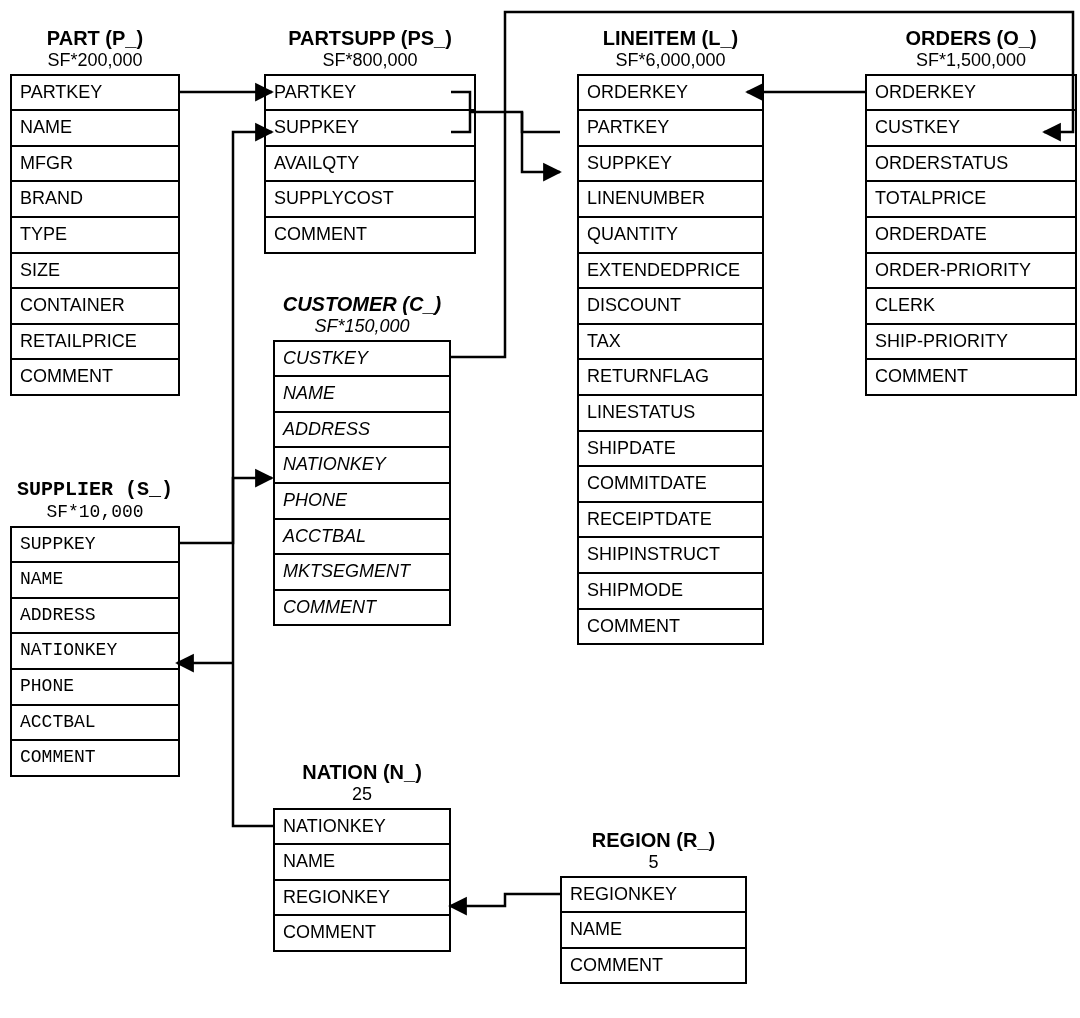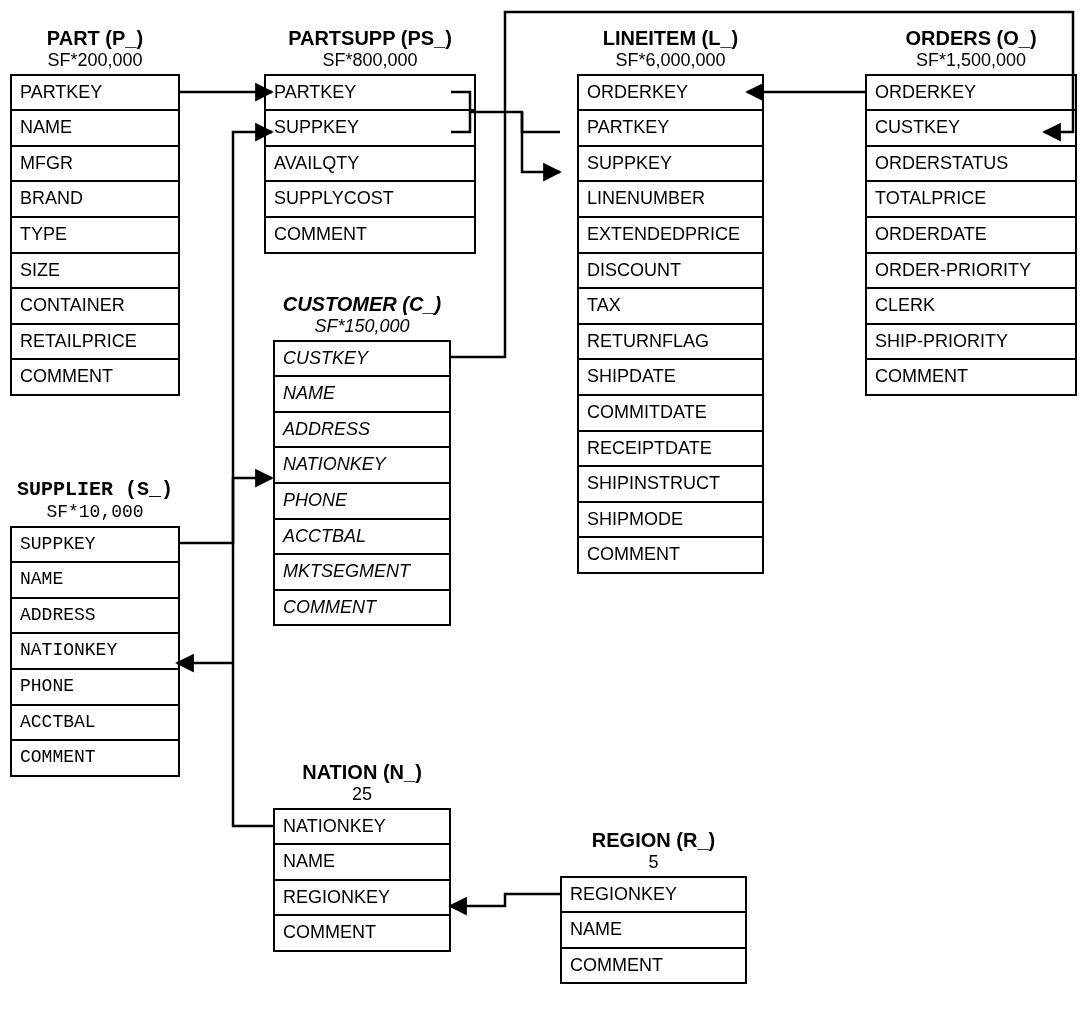--- a/index.html
+++ b/index.html
@@ -157,24 +157,26 @@
   </div>
 
   <div class="table" style="left:560px; top:26px; width:187px;margin-left:17px;">
     <div class="table-title">LINEITEM (L_)</div>
     <div class="table-subtitle">SF*6,000,000</div>
     <div class="cols">
       <div class="col">ORDERKEY</div>
       <div class="col">PARTKEY</div>
       <div class="col">SUPPKEY</div>
       <div class="col">LINENUMBER</div>
+      <div class="col">QUANTITY</div>
       <div class="col">EXTENDEDPRICE</div>
       <div class="col">DISCOUNT</div>
       <div class="col">TAX</div>
       <div class="col">RETURNFLAG</div>
+      <div class="col">LINESTATUS</div>
       <div class="col">SHIPDATE</div>
       <div class="col">COMMITDATE</div>
       <div class="col">RECEIPTDATE</div>
       <div class="col">SHIPINSTRUCT</div>
       <div class="col">SHIPMODE</div>
       <div class="col">COMMENT</div>
     </div>
   </div>
 
   <div class="table" style="left:865px; top:26px; width:212px;">

